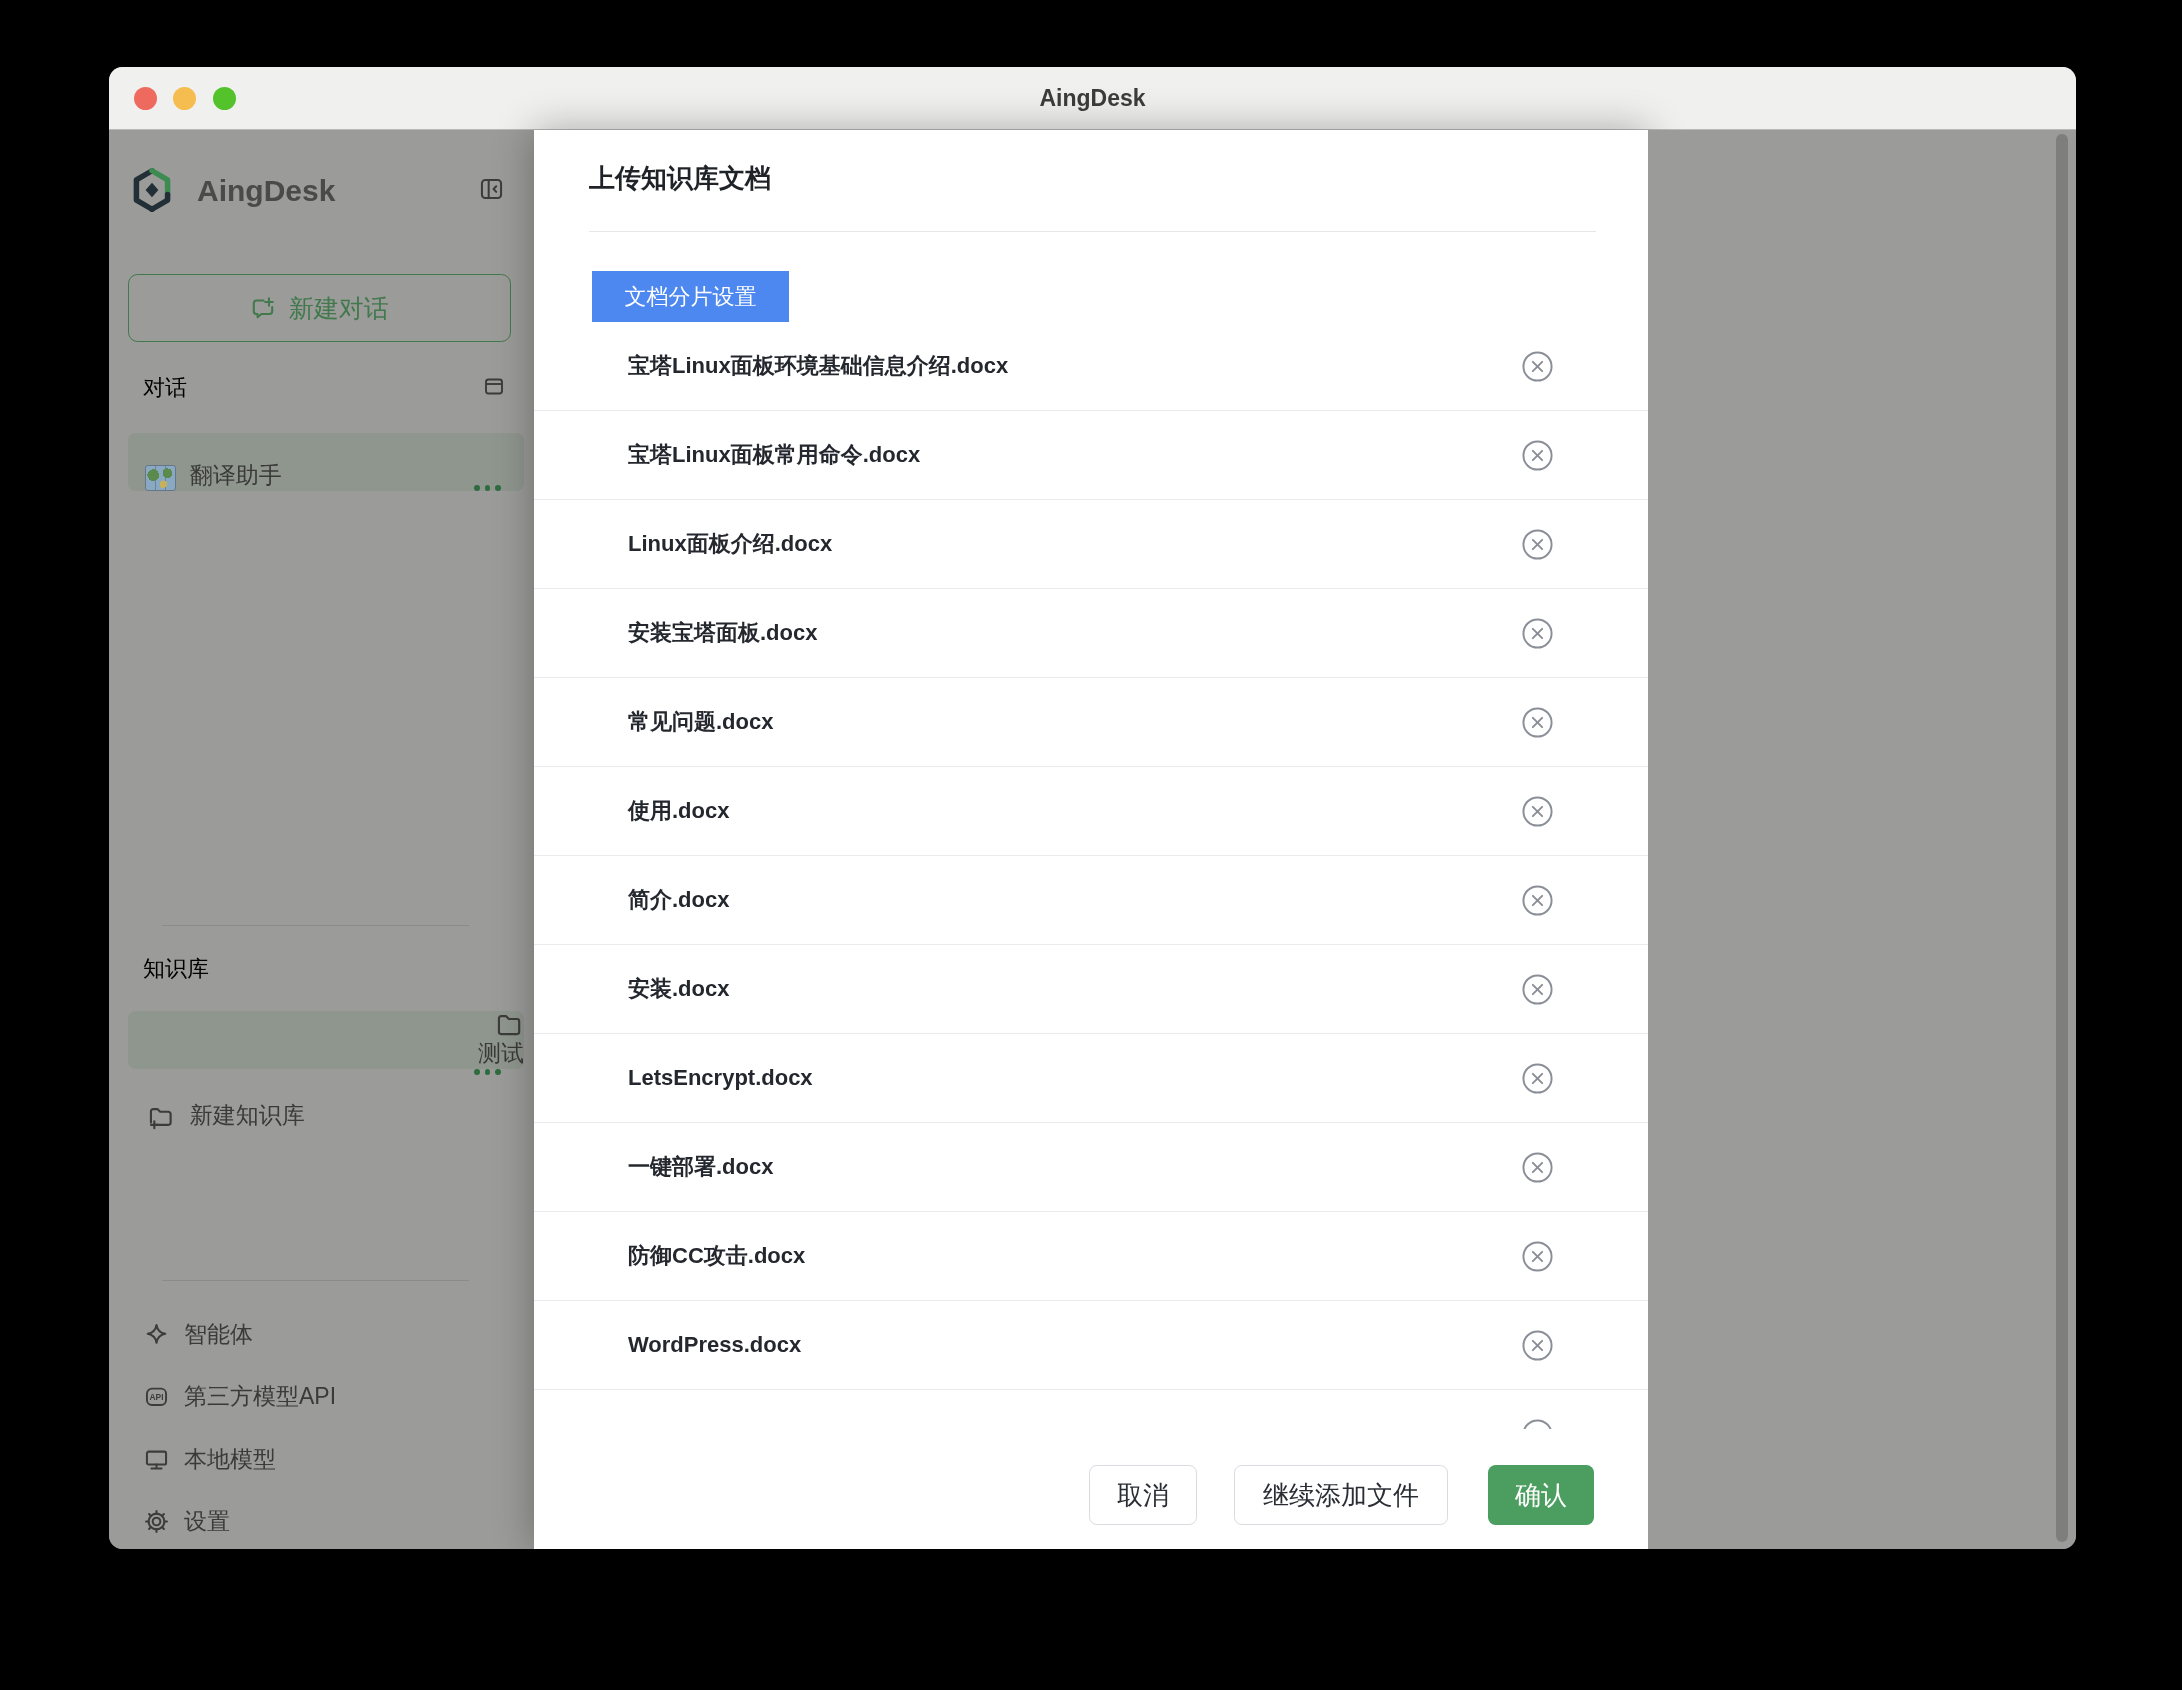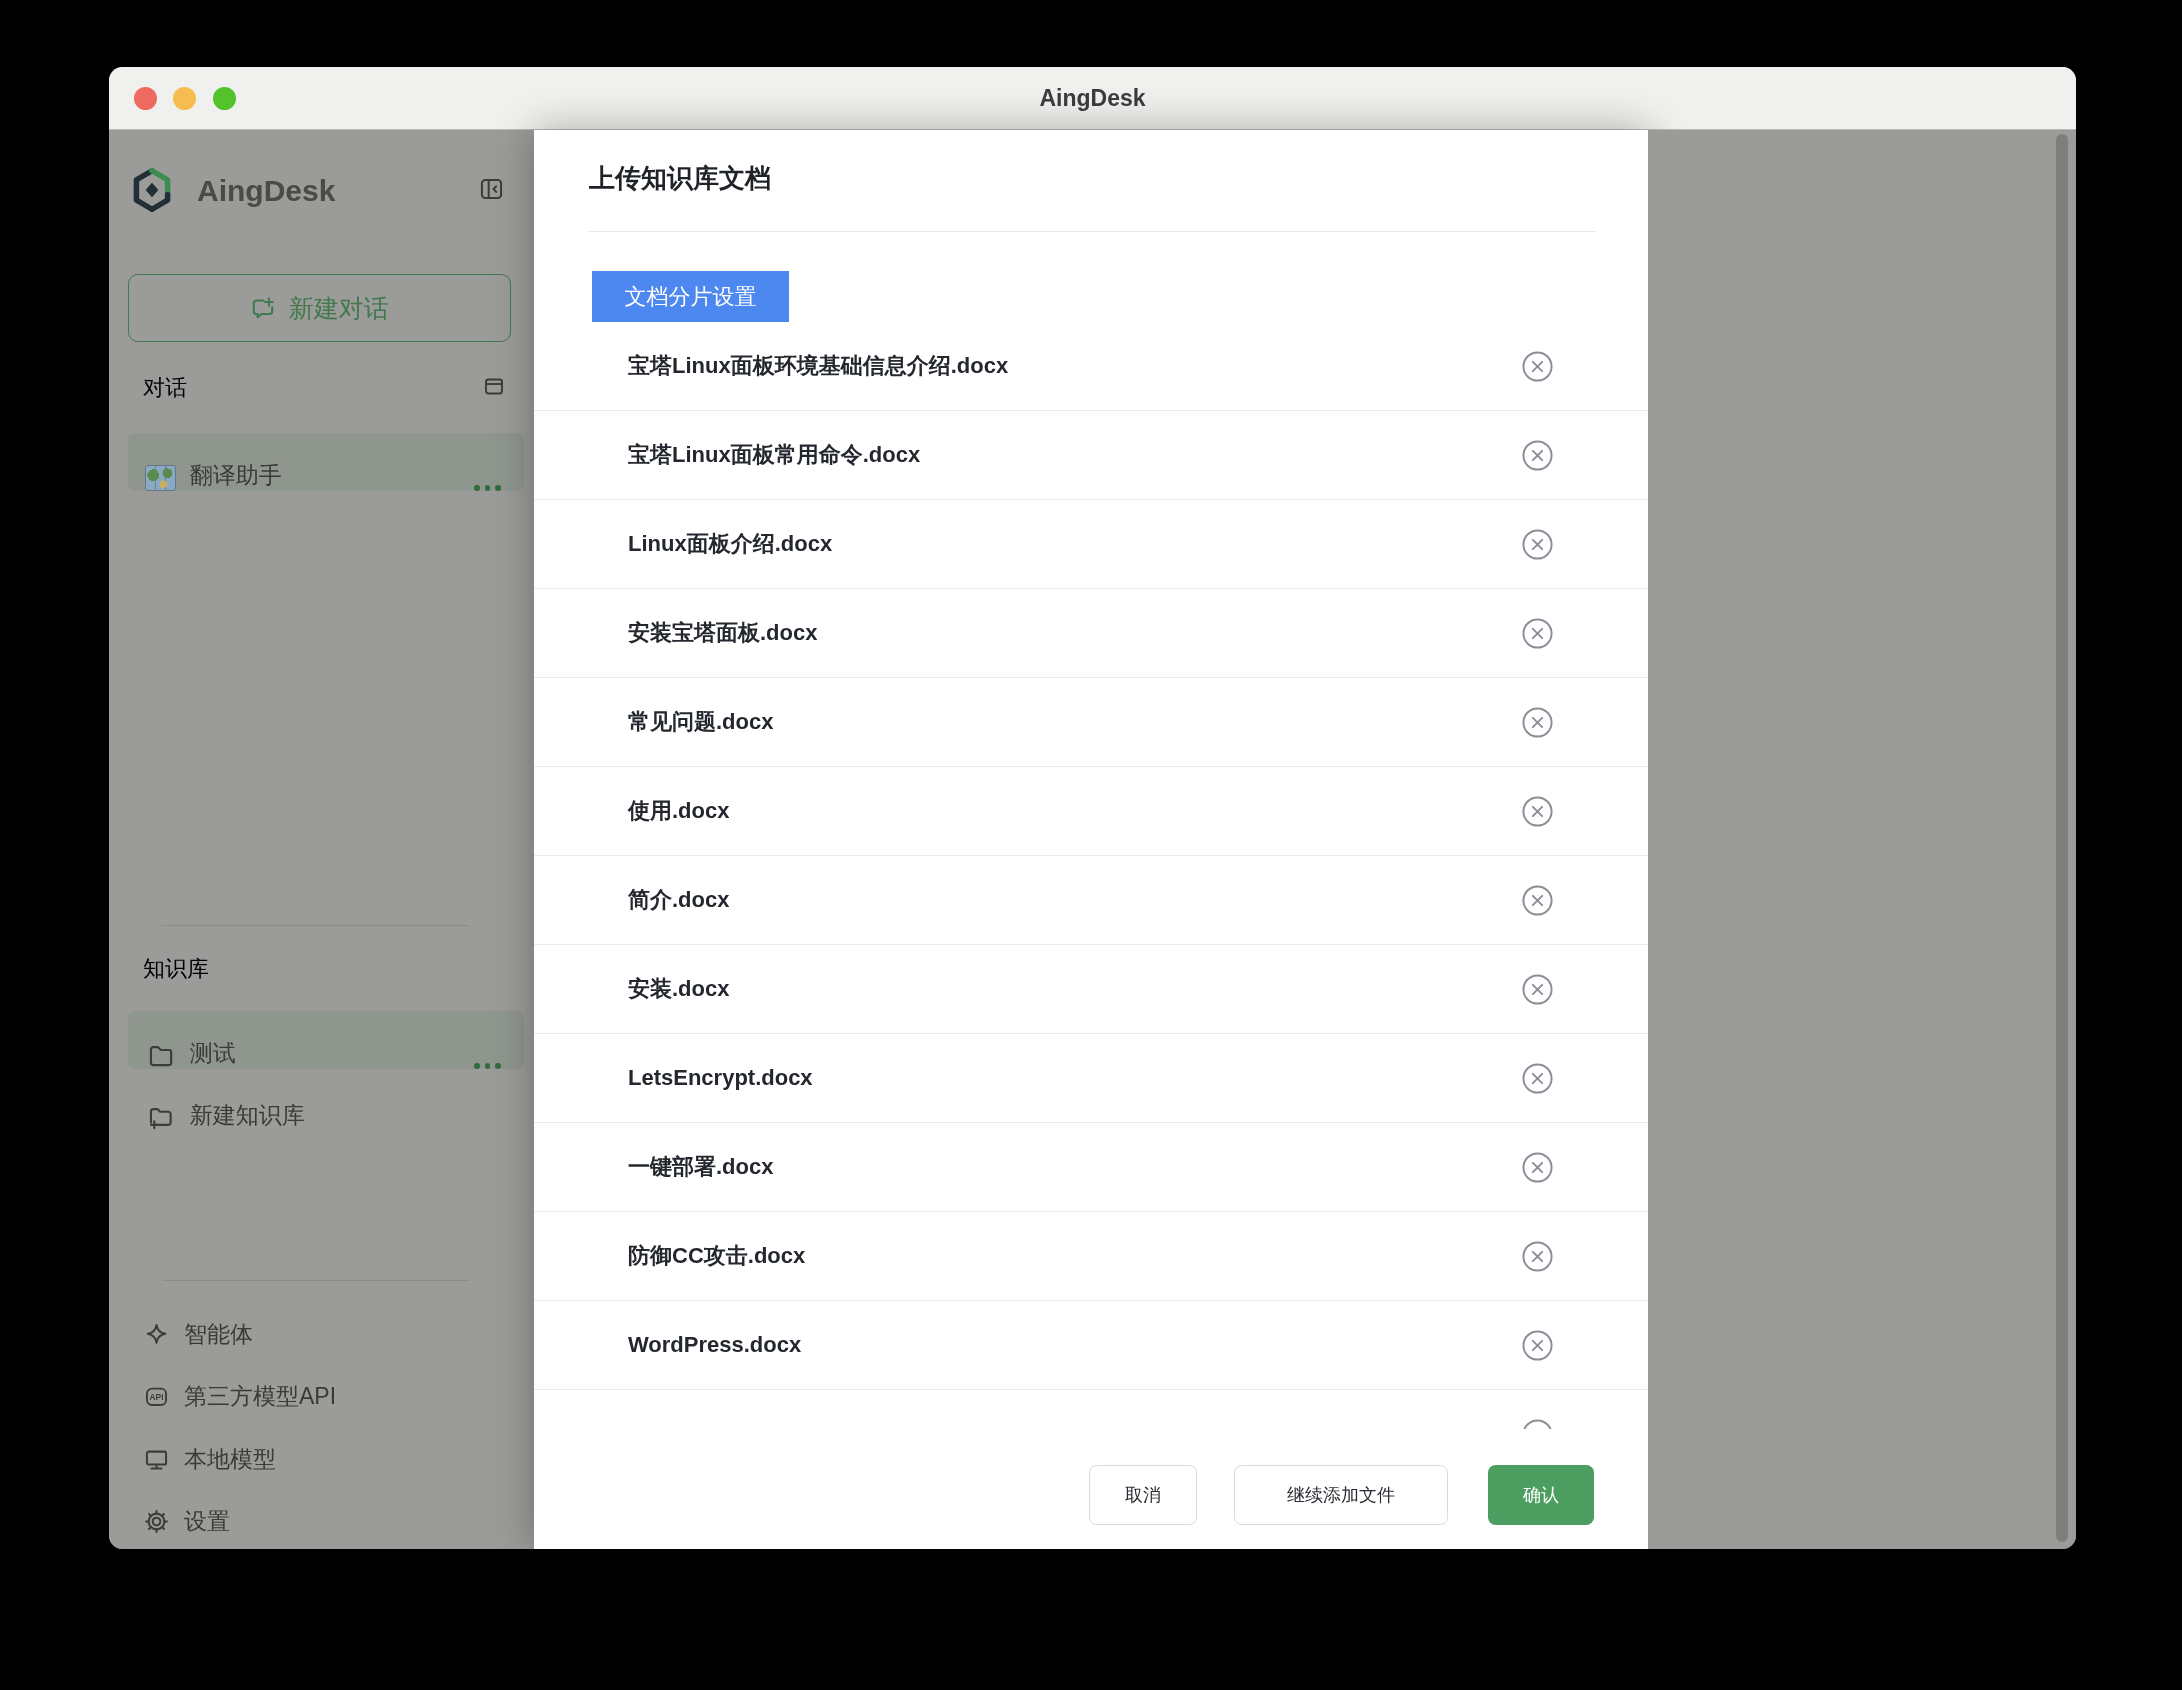--- a/index.html
+++ b/index.html
@@ -76,21 +76,21 @@
   }
   .file-list { position:absolute; left:0; top:192px; width:1114px; height:1107px; overflow:hidden;font-weight:bold; }
   .file-row {
     height:89px; box-sizing:border-box; border-bottom:1px solid #e9ebed;
     display:flex; align-items:center; justify-content:space-between; padding:0 94px;
   }
   .file-name { font-size:22px; color:#24282e; }
   .close-btn { width:33px; height:33px; cursor:pointer; display:flex; }
   .m-footer-btn {
     position:absolute; top:1335px; height:60px; box-sizing:border-box; border-radius:7.7px;
-    display:flex; align-items:center; justify-content:center; font-size:18px; cursor:pointer;
+    display:flex; align-items:center; justify-content:center; font-size:26px; cursor:pointer;
   }
   .btn-plain { background:#fff; border:1px solid #d8dbdf; color:#2a2e34; }
   .btn-confirm { background:var(--confirm-green,#4b9e5f); color:#fff; border:none; }
   #cancel-btn { left:555px; width:108px; }
   #add-more-btn { left:700px; width:214px; }
   #confirm-btn { left:954px; width:106px; }
 
   
   .right-area { position:absolute; left:1539px; top:0; right:0; height:100%; background:#9b9b99; }
   .scroll-thumb { position:absolute; right:7.7px; top:3.8px; width:12.5px; height:1408px; border-radius:6.7px; background:#7e7e7c; }
@@ -155,21 +155,21 @@
             <span class="dot"></span>
             <span class="dot"></span>
             <span class="dot"></span>
           </span>
       </div>
 
 
       <div class="side-divider" style="top:795px;"></div>
       <span class="section-label" style="top:824px;">知识库</span>
 
-      <div class="side-row active" style="top:881px;">
+      <div class="side-row active" style="top:881px;flex-direction:column;">
         <span class="row-icon">
           <svg viewBox="0 0 24 24" width="27" height="27" fill="none" stroke="#3c3c3a" stroke-width="1.9" stroke-linejoin="round">
             <path d="M3.5 18.5 v-12 a2 2 0 0 1 2 -2 h4.2 l2.6 2.6 h7.2 a2 2 0 0 1 2 2 v9.4 a2 2 0 0 1 -2 2 h-14 a2 2 0 0 1 -2 -2 z"></path>
           </svg>
         </span>
         <span class="row-label">测试</span>
         <span class="row-dots">
             <span class="dot"></span>
             <span class="dot"></span>
             <span class="dot"></span>

